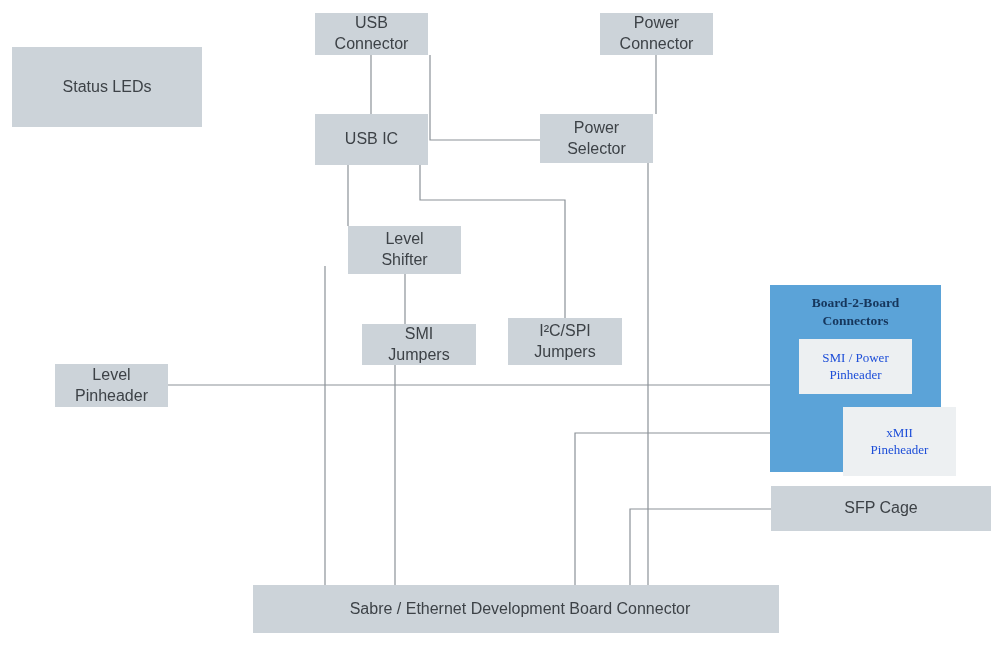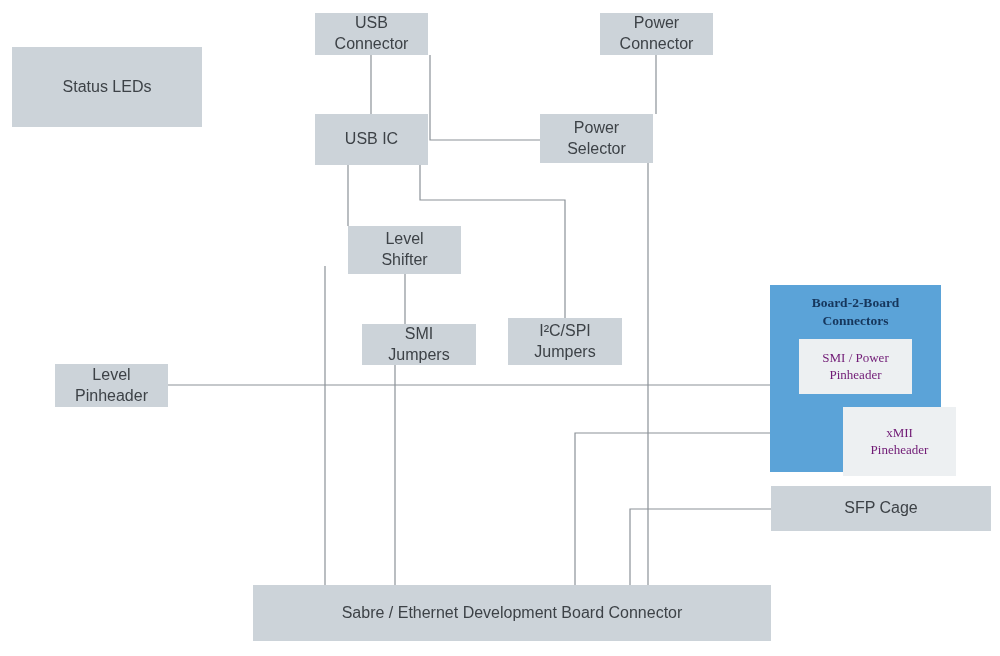--- a/index.html
+++ b/index.html
@@ -52,21 +52,21 @@
     font-weight: bold;
     font-size: 13.5px;
     line-height: 1.35;
     white-space: pre-line;
   }
   .b2b-inner {
     position: absolute;
     left: 29px;
     width: 113px;
     background: #edf0f2;
-    color: #701a75;
+    color: #1d4ed8;
     display: flex;
     align-items: center;
     justify-content: center;
     text-align: center;
     font-size: 13px;
     line-height: 1.3;
     white-space: pre-line;
   }
   
   #n-status   { left: 12px;  top: 47px;  width: 190px; height: 80px; }
@@ -75,21 +75,21 @@
   #n-usbic    { left: 315px; top: 114px; width: 113px; height: 51px; }
   #n-pwrsel   { left: 540px; top: 114px; width: 113px; height: 49px; }
   #n-lvl      { left: 323px; top: 226px; width: 113px; height: 48px; margin-left: 25px; }
   #n-smij     { left: 362px; top: 324px; width: 114px; height: 41px; }
   #n-i2c      { left: 508px; top: 318px; width: 114px; height: 47px; }
   #n-misc     { left: 55px;  top: 364px; width: 113px; height: 43px; }
   #n-b2b      { left: 770px; top: 285px; width: 171px; height: 187px; font-family: Liberation Serif, serif; }
   #n-b2b-smi  { top: 54px;  height: 55px; }
   #n-b2b-xmii { top: 122px; height: 69px; margin-left: 44px; }
   #n-sfp      { left: 771px; top: 486px; width: 220px; height: 45px; }
-  #n-sabre    { left: 253px; top: 585px; width: 518px; height: 56px; }
+  #n-sabre    { left: 253px; top: 585px; width: 518px; height: 48px; padding-left: 8px; }
 </style>
 </head>
 <body>
 
 <div class="stage">
 
   <svg class="wires" viewBox="0 0 1000 656">
     <line x1="371" y1="55" x2="371" y2="114"></line>
     <polyline points="430,55 430,140 540,140"></polyline>
     <line x1="656" y1="55" x2="656" y2="114"></line>

